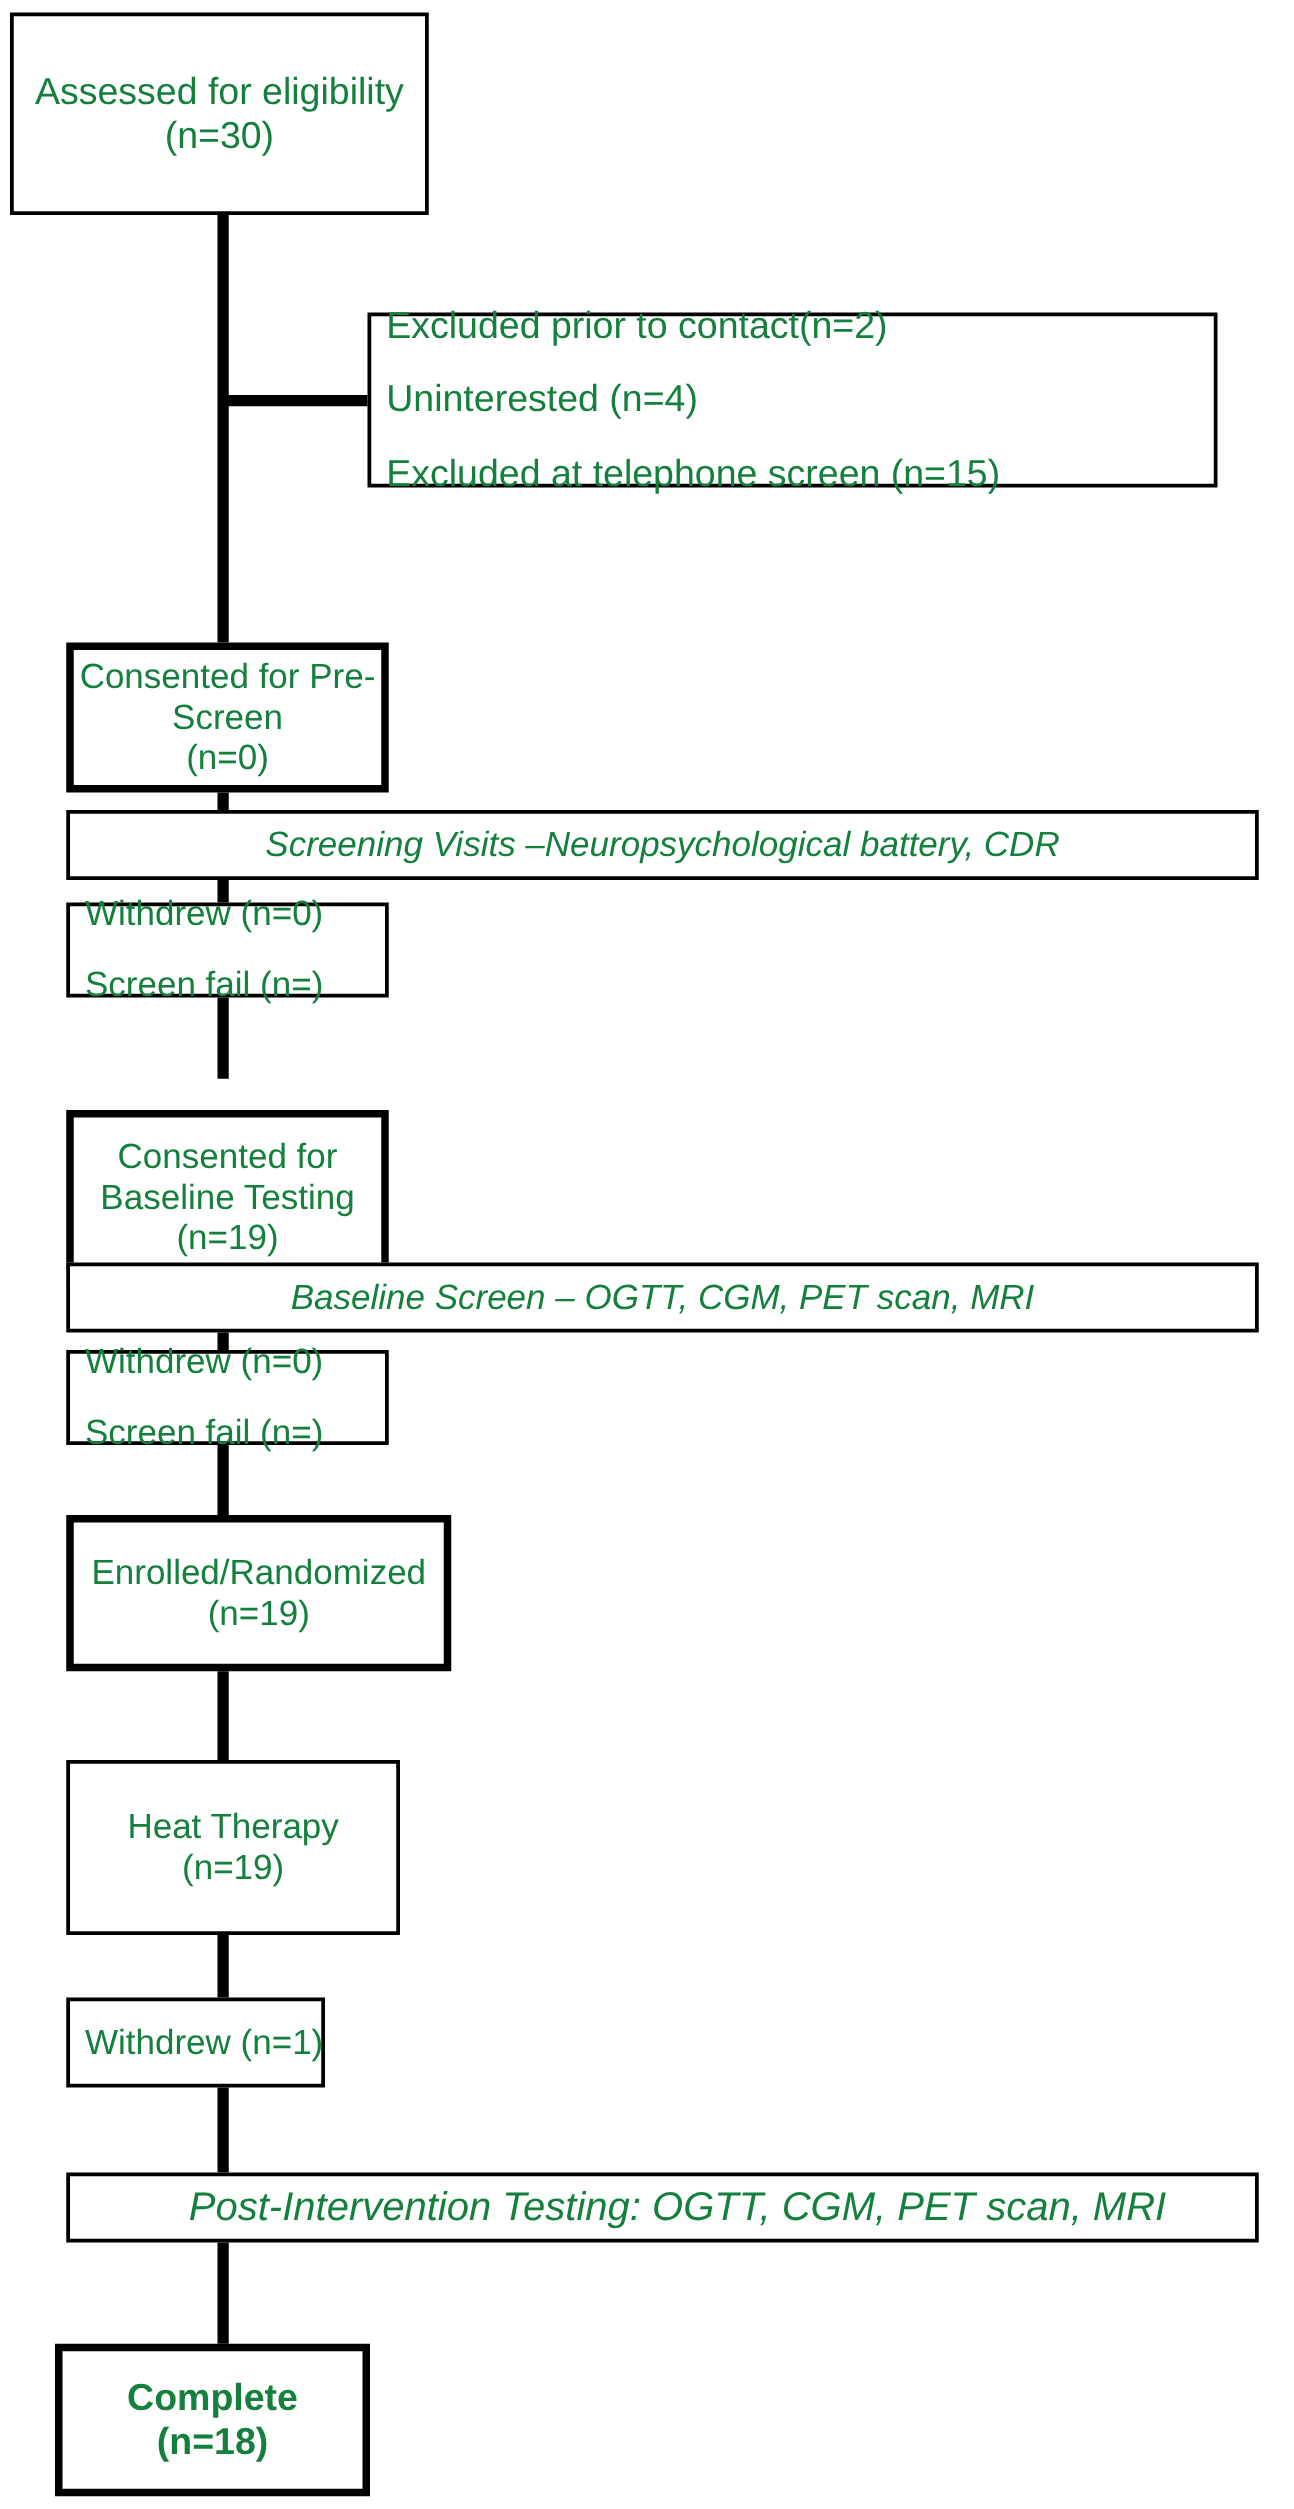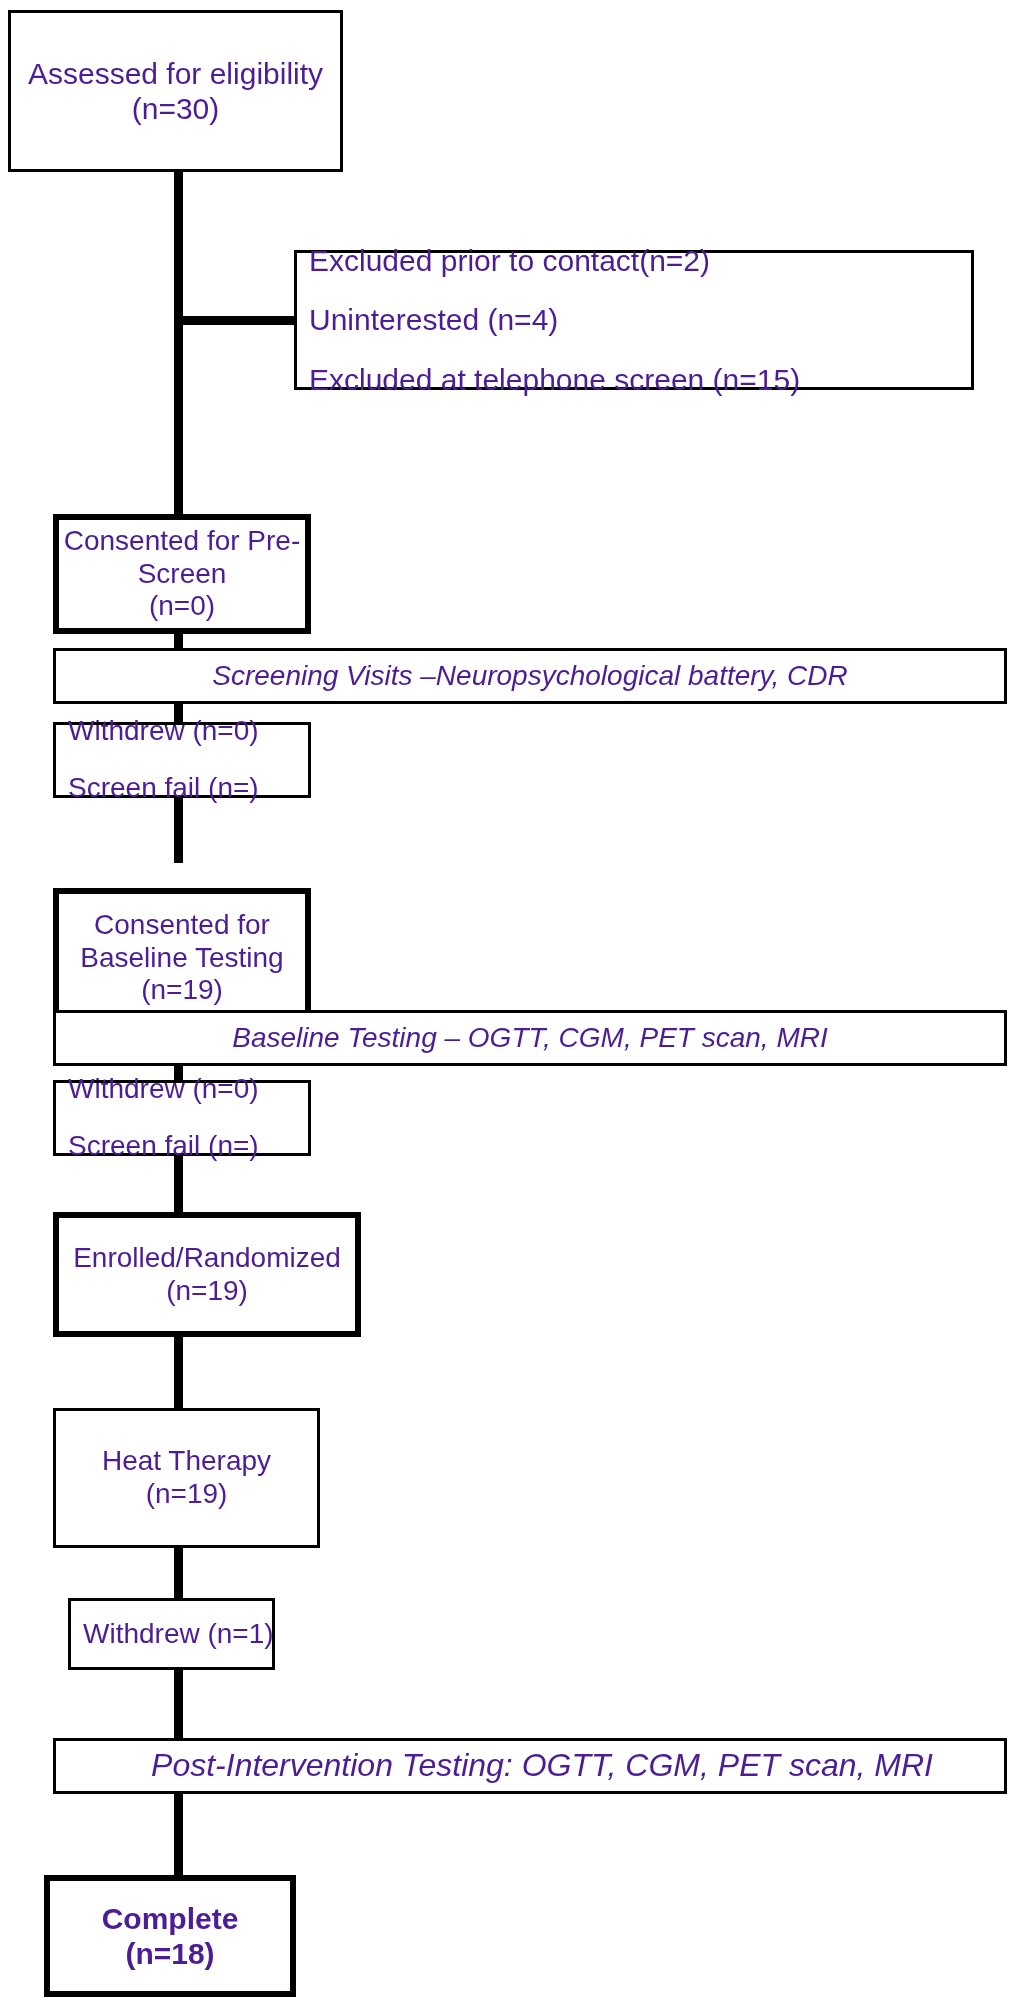--- a/index.html
+++ b/index.html
@@ -6,21 +6,21 @@
     margin: 0;
     padding: 0;
     background: #ffffff;
   }
   #canvas {
     position: relative;
     width: 1035px;
     height: 2007px;
     background: #ffffff;
     font-family: "Liberation Sans", sans-serif;
-    color: #4c1d95;
+    color: #15803d;
     overflow: hidden;
   }
   .node {
     position: absolute;
     box-sizing: border-box;
     background: #ffffff;
     border: 3px solid #000000;
     display: flex;
     flex-direction: column;
     justify-content: center;
@@ -84,39 +84,39 @@
     <span class="line" style="font-size: 28px;">Screen fail (n=)</span>
   </div>
 
   <div class="node thick center" style="left: 53px; top: 860px; width: 258px; height: 140px; margin-top: 28px;">
     <span class="line" style="font-size: 28px;">Consented for</span>
     <span class="line" style="font-size: 28px;">Baseline Testing</span>
     <span class="line" style="font-size: 28px;">(n=19)</span>
   </div>
 
   <div class="node thin center italic" style="left: 53px; top: 1010px; width: 954px; height: 56px;">
-    <span class="line" style="font-size: 28px;">Baseline Testing – OGTT, CGM, PET scan, MRI</span>
+    <span class="line" style="font-size: 28px;">Baseline Screen – OGTT, CGM, PET scan, MRI</span>
   </div>
 
   <div class="node thin left" style="left: 53px; top: 1080px; width: 258px; height: 76px;">
     <span class="line" style="font-size: 28px;">Withdrew (n=0)</span>
     <span class="line" style="font-size: 28px;">Screen fail (n=)</span>
   </div>
 
   <div class="node thick center" style="left: 53px; top: 1212px; width: 308px; height: 125px;">
     <span class="line" style="font-size: 28px;">Enrolled/Randomized</span>
     <span class="line" style="font-size: 28px;">(n=19)</span>
   </div>
 
   <div class="node thin center" style="left: 53px; top: 1408px; width: 267px; height: 140px;">
     <span class="line" style="font-size: 28px;">Heat Therapy</span>
     <span class="line" style="font-size: 28px;">(n=19)</span>
   </div>
 
-  <div class="node thin left" style="left: 68px; top: 1598px; width: 207px; height: 72px;">
+  <div class="node thin left" style="left: 53px; top: 1598px; width: 207px; height: 72px;">
     <span class="line" style="font-size: 28px;">Withdrew (n=1)</span>
   </div>
 
   <div class="node thin center italic" style="left: 53px; top: 1738px; width: 954px; height: 56px;">
     <span class="line" style="font-size: 32px; margin-left: 24px;">Post-Intervention Testing:  OGTT, CGM, PET scan, MRI</span>
   </div>
 
   <div class="node thick center bold" style="left: 44px; top: 1875px; width: 252px; height: 122px;">
     <span class="line" style="font-size: 30px;">Complete</span>
     <span class="line" style="font-size: 30px;">(n=18)</span>

